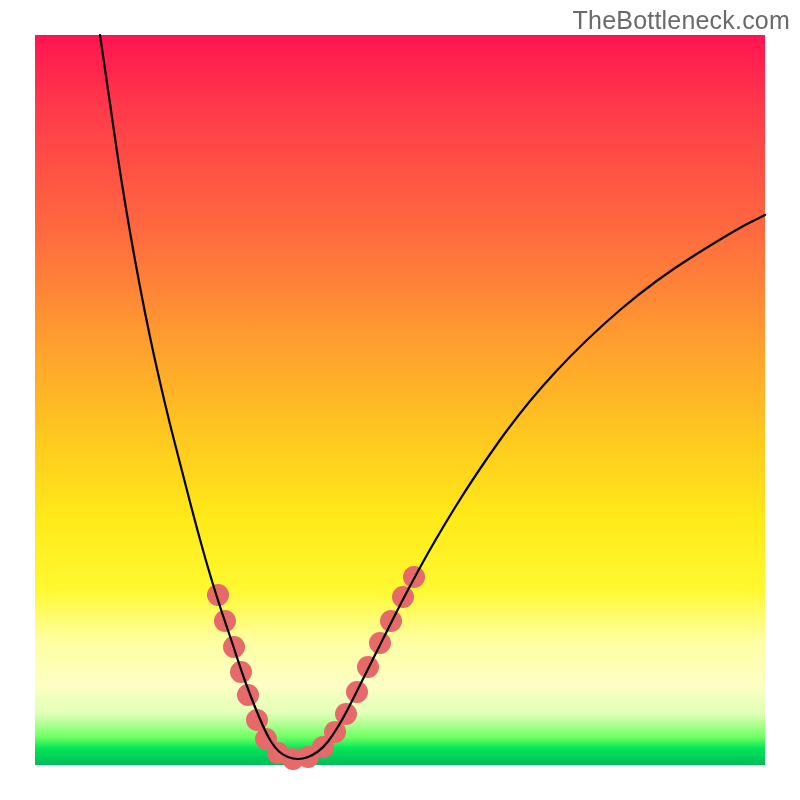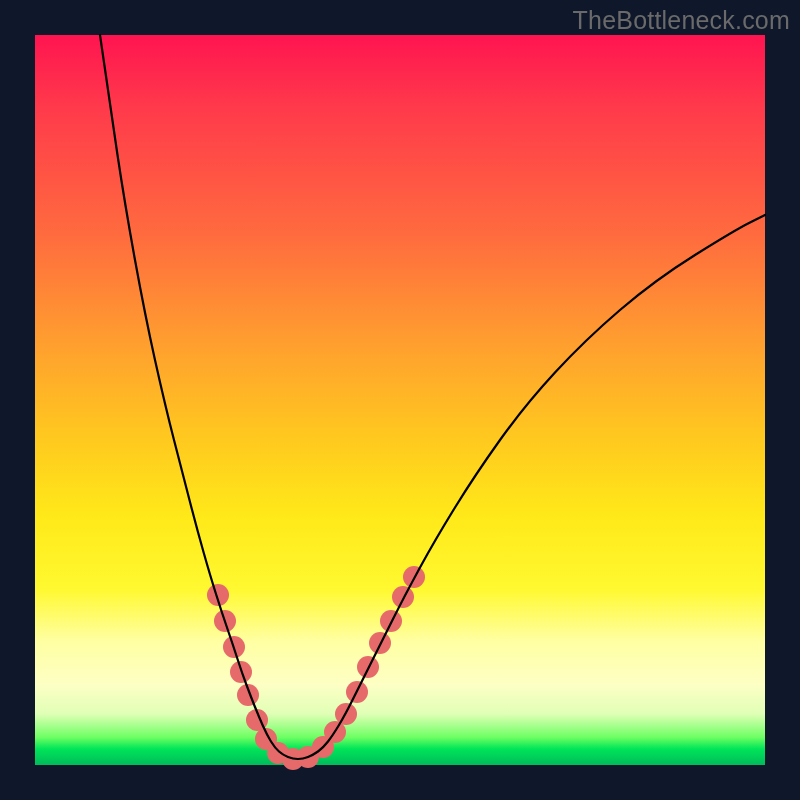--- a/index.html
+++ b/index.html
@@ -8,21 +8,21 @@
     width: 800px;
     height: 800px;
     overflow: hidden;
     background: #000;
     font-family: Arial, Helvetica, sans-serif;
   }
   .outer {
     position: relative;
     width: 800px;
     height: 800px;
-    background: #0f172a;
+    background: #ffffff;
   }
   .plot {
     position: absolute;
     left: 35px;
     top: 35px;
     width: 730px;
     height: 730px;
     
     background: linear-gradient(
       to bottom,

